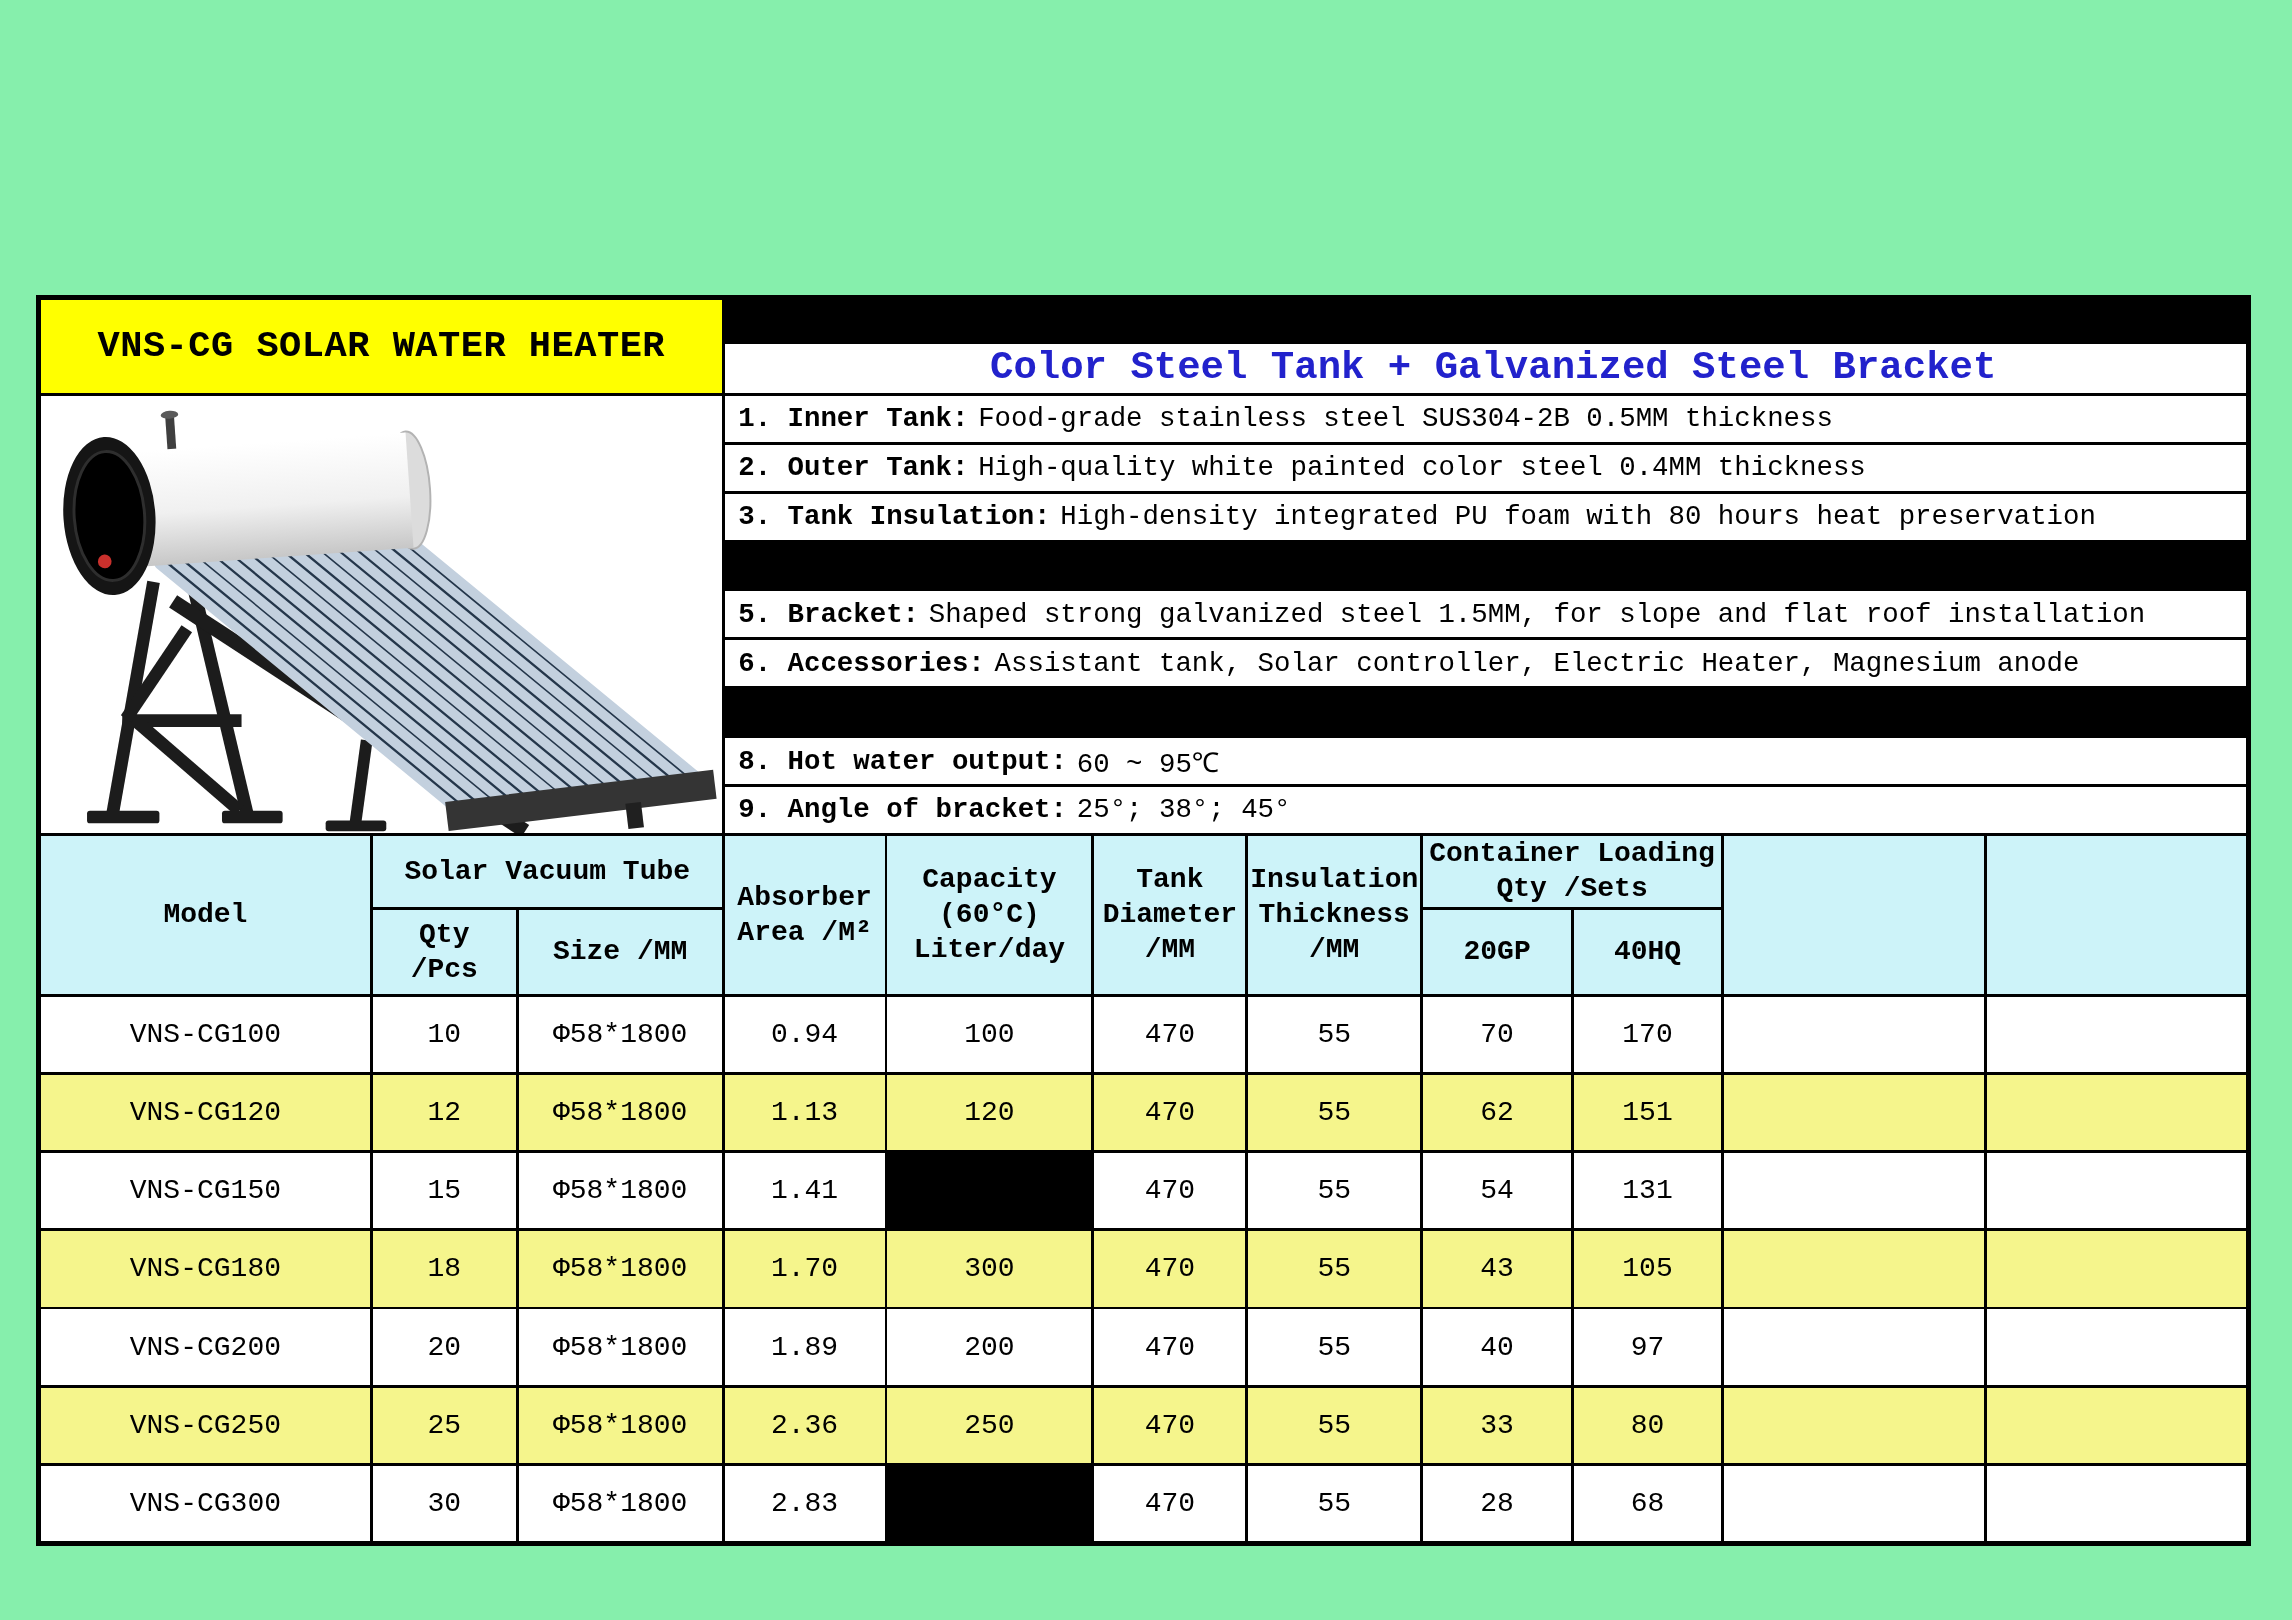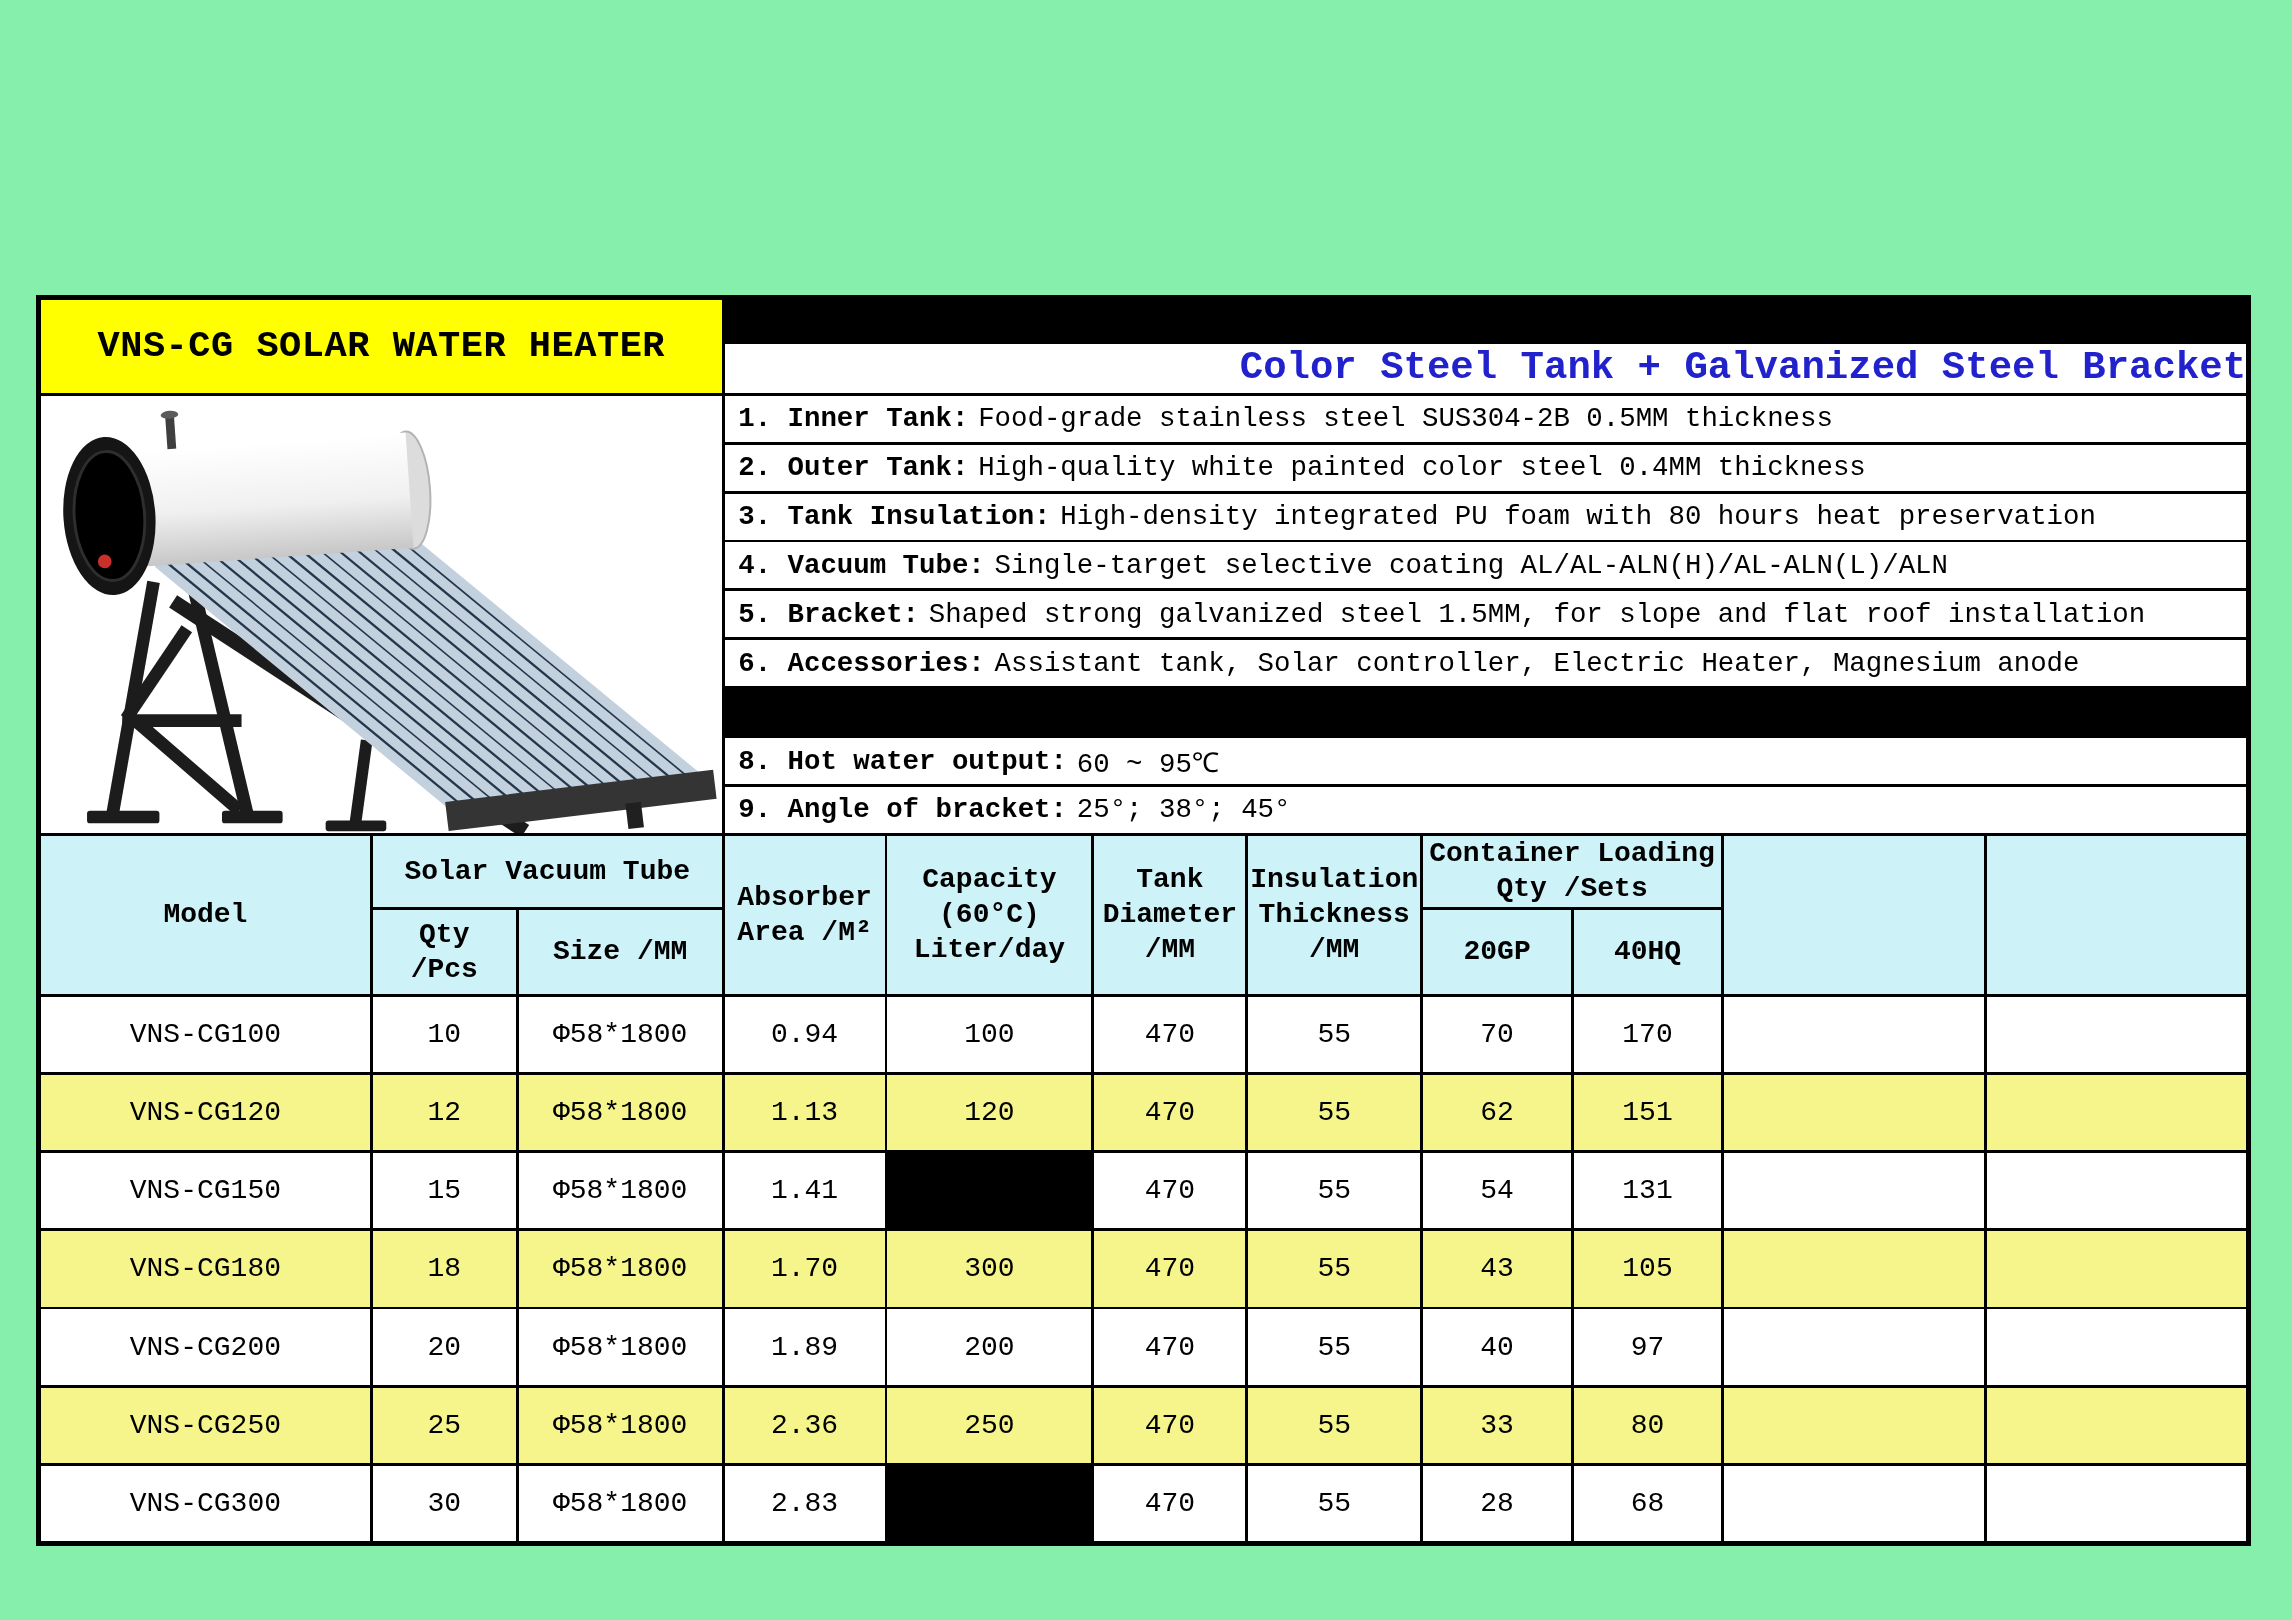--- a/index.html
+++ b/index.html
@@ -26,21 +26,21 @@
     background:#fff;
     display:flex;align-items:center;justify-content:center;
     text-align:center;
     overflow:hidden;
   }
   .title-left{
     background:#ffff00;
     font-weight:bold;font-size:37px;letter-spacing:0.5px;
   }
   .title-right{
-    justify-content:flex-end;padding-left:15.7px;
+    justify-content:center;padding-left:15.7px;
     font-weight:bold;font-size:39px;color:#2222cc;margin-top:44px;
   }
   .feature{
     justify-content:flex-start;padding-left:13.7px;
     font-size:27.4px;text-align:left;
     white-space:nowrap;
   }
   .f-label{font-weight:bold;}
   .f-text{margin-left:9.8px;}
   .hdr{
@@ -131,24 +131,20 @@
       <span class="f-text">Food-grade stainless steel SUS304-2B 0.5MM thickness</span>
     </div>
     <div class="cell feature" style="grid-column:4/12;grid-row:3">
       <span class="f-label">2. Outer Tank:</span>
       <span class="f-text">High-quality white painted color steel 0.4MM thickness</span>
     </div>
     <div class="cell feature" style="grid-column:4/12;grid-row:4">
       <span class="f-label">3. Tank Insulation:</span>
       <span class="f-text">High-density integrated PU foam with 80 hours heat preservation</span>
     </div>
-    <div class="cell feature" style="grid-column:4/12;grid-row:5">
-      <span class="f-label">4. Vacuum Tube:</span>
-      <span class="f-text">Single-target selective coating AL/AL-ALN(H)/AL-ALN(L)/ALN</span>
-    </div>
     <div class="cell feature" style="grid-column:4/12;grid-row:6">
       <span class="f-label">5. Bracket:</span>
       <span class="f-text">Shaped strong galvanized steel 1.5MM, for slope and flat roof installation</span>
     </div>
     <div class="cell feature" style="grid-column:4/12;grid-row:7">
       <span class="f-label">6. Accessories:</span>
       <span class="f-text">Assistant tank, Solar controller, Electric Heater, Magnesium anode</span>
     </div>
     <div class="cell feature" style="grid-column:4/12;grid-row:9">
       <span class="f-label">8. Hot water output:</span>

